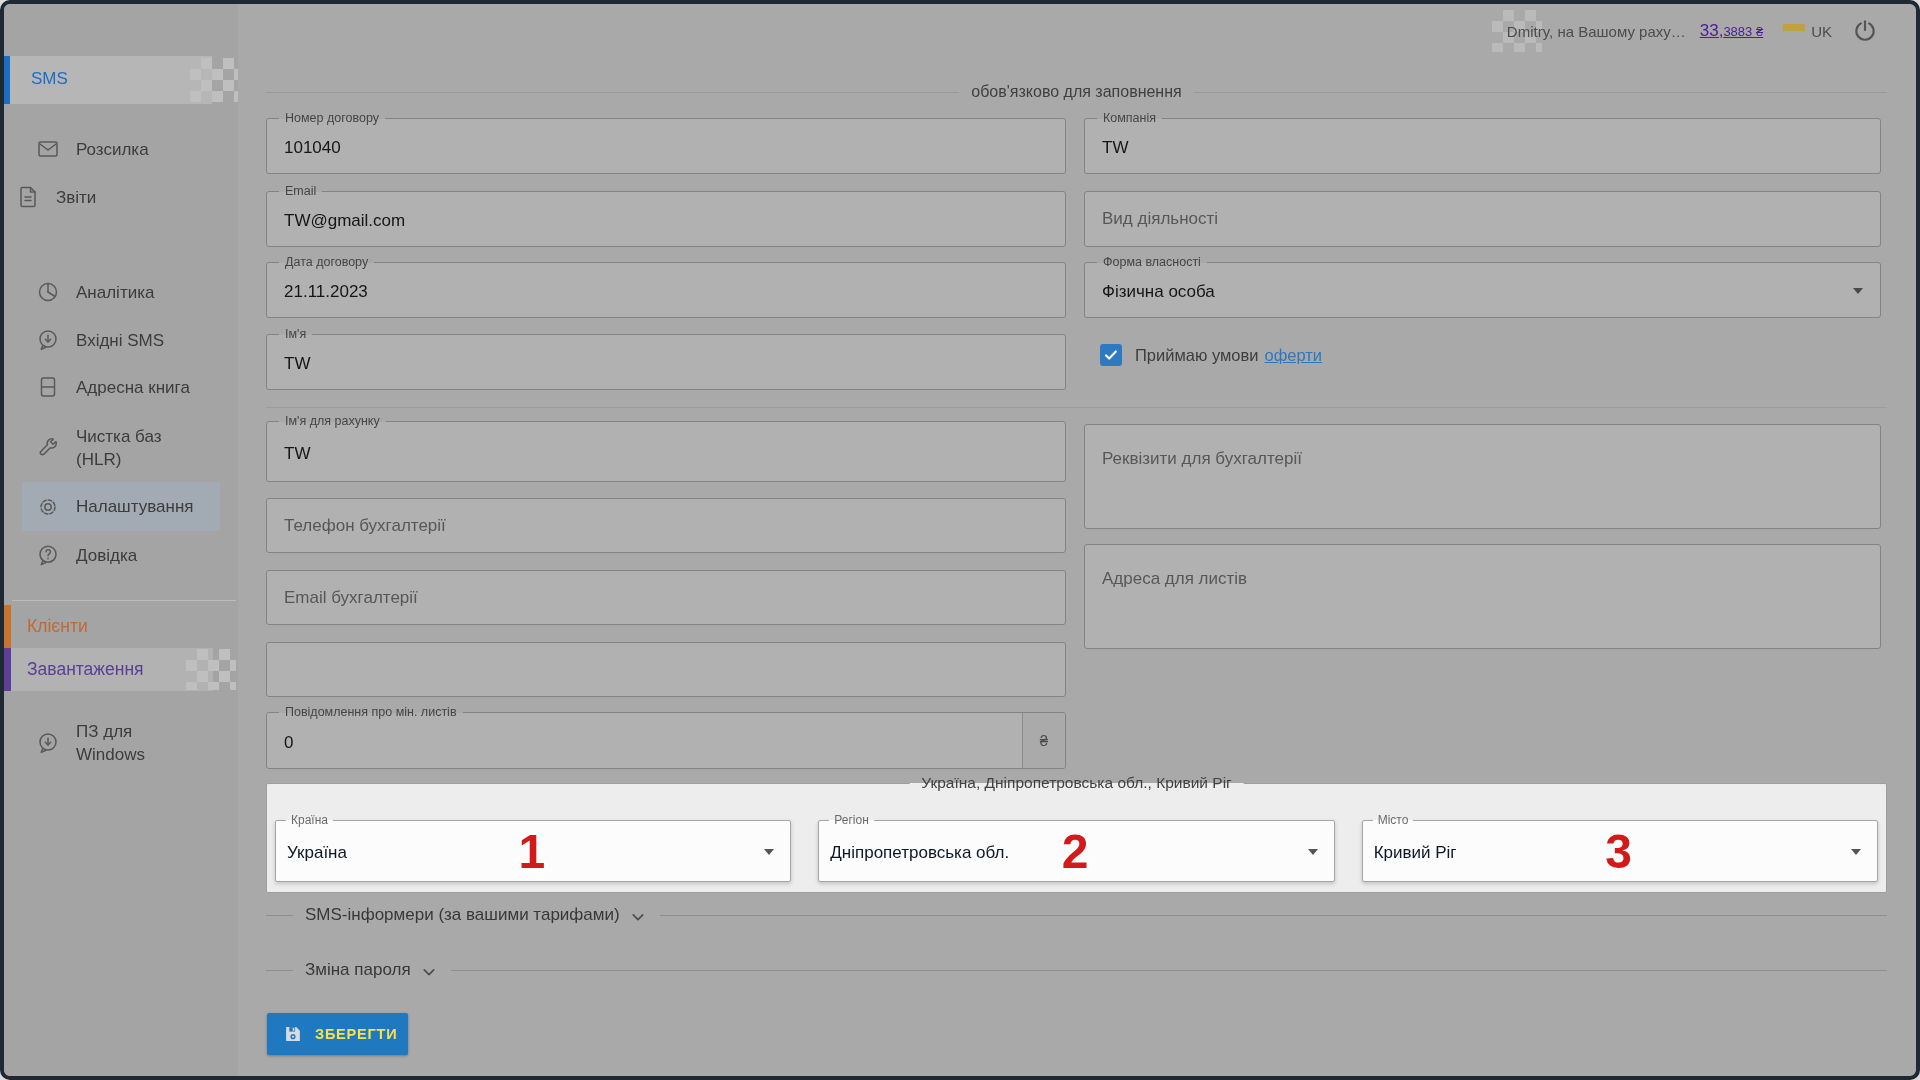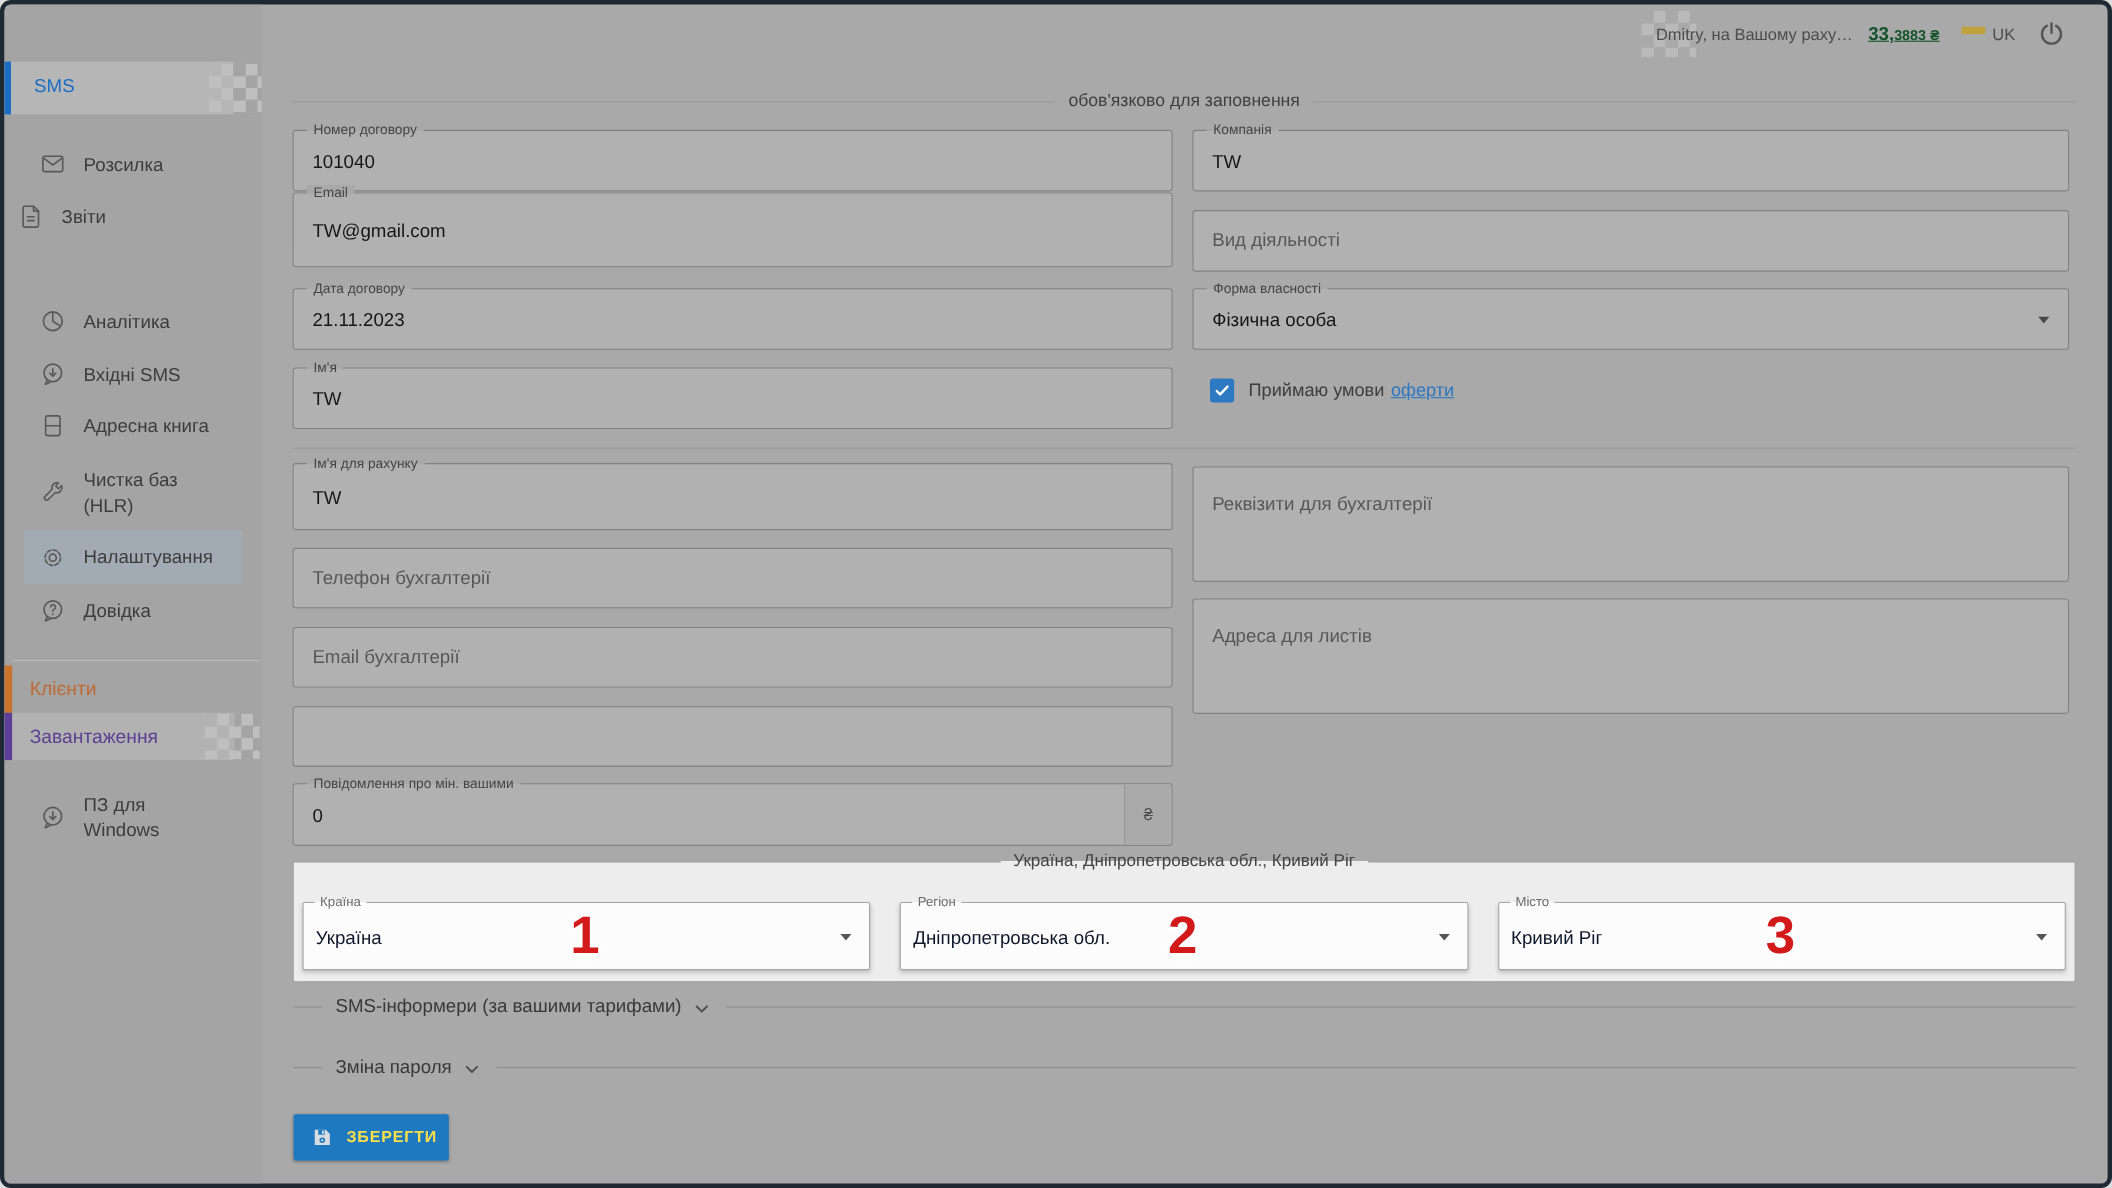--- a/index.html
+++ b/index.html
@@ -5,21 +5,21 @@
   html,body{margin:0;padding:0;background:#dcdcdc;}
   #screen{position:relative;width:1920px;height:1080px;margin:0 auto;background:#a9a9a9;
     border:4px solid #1e2933;border-radius:10px;box-sizing:border-box;overflow:hidden;
     font-family:"Liberation Sans","DejaVu Sans",sans-serif;}
   .checker{background-image:conic-gradient(#bfbfbf 0 25%,rgba(0,0,0,0) 0 50%,#bfbfbf 0 75%,rgba(0,0,0,0) 0);
     background-size:22px 22px;}
   
   #header-checker{position:absolute;left:1488px;top:6px;width:50px;height:42px;opacity:.75;}
   #header-right{position:absolute;top:0;right:38px;height:54px;display:flex;align-items:center;
     color:#4c4c4c;font-size:15px;}
-  #balance{margin-left:14px;color:#14532d;font-weight:bold;text-decoration:underline;cursor:pointer;}
+  #balance{margin-left:14px;color:#4c1d95;font-weight:normal;text-decoration:underline;cursor:pointer;}
   #balance .whole{font-size:17px;}
   #balance .frac{font-size:13px;}
   #flag{margin-left:20px;width:22px;height:14px;border-radius:1px;overflow:hidden;flex:0 0 22px;}
   #flag .top{height:7px;background:#47699f;}
   #flag .bot{height:7px;background:#bfa23c;}
   #lang{margin-left:6px;cursor:pointer;}
   #power{margin-left:20px;cursor:pointer;display:flex;}
   
   #sidebar{position:absolute;left:0;top:0;bottom:0;width:234px;background:#a4a4a4;}
   #sms-item{position:absolute;left:0;top:52px;width:234px;height:48px;cursor:pointer;}
@@ -59,21 +59,21 @@
     background:linear-gradient(180deg,#a9a9a9 0 54%,#b1b1b1 54% 100%);white-space:nowrap;}
   .fld-value{position:absolute;left:17px;top:50%;transform:translateY(-42%);font-size:17px;color:#161616;}
   .ph{position:absolute;left:17px;top:50%;transform:translateY(-50%);font-size:17px;color:#575757;}
   .area .ph{top:24px;transform:none;}
   .caret{position:absolute;right:17px;top:50%;margin-top:-2px;width:0;height:0;
     border-left:5.5px solid transparent;border-right:5.5px solid transparent;border-top:6.5px solid #4a4a4a;}
   .suffix{position:absolute;right:0;top:0;bottom:0;width:42px;background:#aaaaaa;border-left:1px solid #8d8d8d;
     display:flex;align-items:center;justify-content:center;font-size:15px;color:#4a4a4a;border-radius:0 3px 3px 0;}
   #f-contract{left:262px;top:114px;width:800px;height:56px;}
   #f-company{left:1080px;top:114px;width:797px;height:56px;}
-  #f-email{left:262px;top:171px;width:800px;height:68px;}
+  #f-email{left:262px;top:187px;width:800px;height:56px;}
   #f-activity{left:1080px;top:187px;width:797px;height:56px;}
   #f-date{left:262px;top:258px;width:800px;height:56px;}
   #f-ownership{left:1080px;top:258px;width:797px;height:56px;cursor:pointer;}
   #f-name{left:262px;top:330px;width:800px;height:56px;}
   #offer-row{position:absolute;left:1096px;top:340px;display:flex;align-items:center;cursor:pointer;}
   #offer-check{width:22px;height:22px;background:#2e7ac2;border-radius:3px;display:flex;align-items:center;justify-content:center;}
   #offer-text{margin-left:13px;font-size:16.5px;color:#3d3d3d;}
   #offer-link{margin-left:6px;font-size:16.5px;color:#2d77c2;text-decoration:underline;cursor:pointer;}
   #mid-divider{position:absolute;left:262px;top:403px;width:1621px;height:1px;background:#9c9c9c;}
   #f-accname{left:262px;top:417px;width:800px;height:61px;}
@@ -279,21 +279,21 @@
     <span class="ph">Телефон бухгалтерії</span>
   </div>
   <div class="field area" id="f-address">
     <span class="ph">Адреса для листів</span>
   </div>
   <div class="field" id="f-accemail">
     <span class="ph">Email бухгалтерії</span>
   </div>
   <div class="field" id="f-empty"></div>
   <div class="field" id="f-minbal">
-    <span class="fld-label">Повідомлення про мін. вашими</span>
+    <span class="fld-label">Повідомлення про мін. листів</span>
     <span class="fld-value">0</span>
     <span class="suffix">₴</span>
   </div>
 
   <div id="location">
     <span id="location-legend">Україна, Дніпропетровська обл., Кривий Ріг</span>
     <div id="loc-row">
       <div class="loc-select">
         <span class="loc-label">Країна</span>
         <span class="loc-value">Україна</span>

